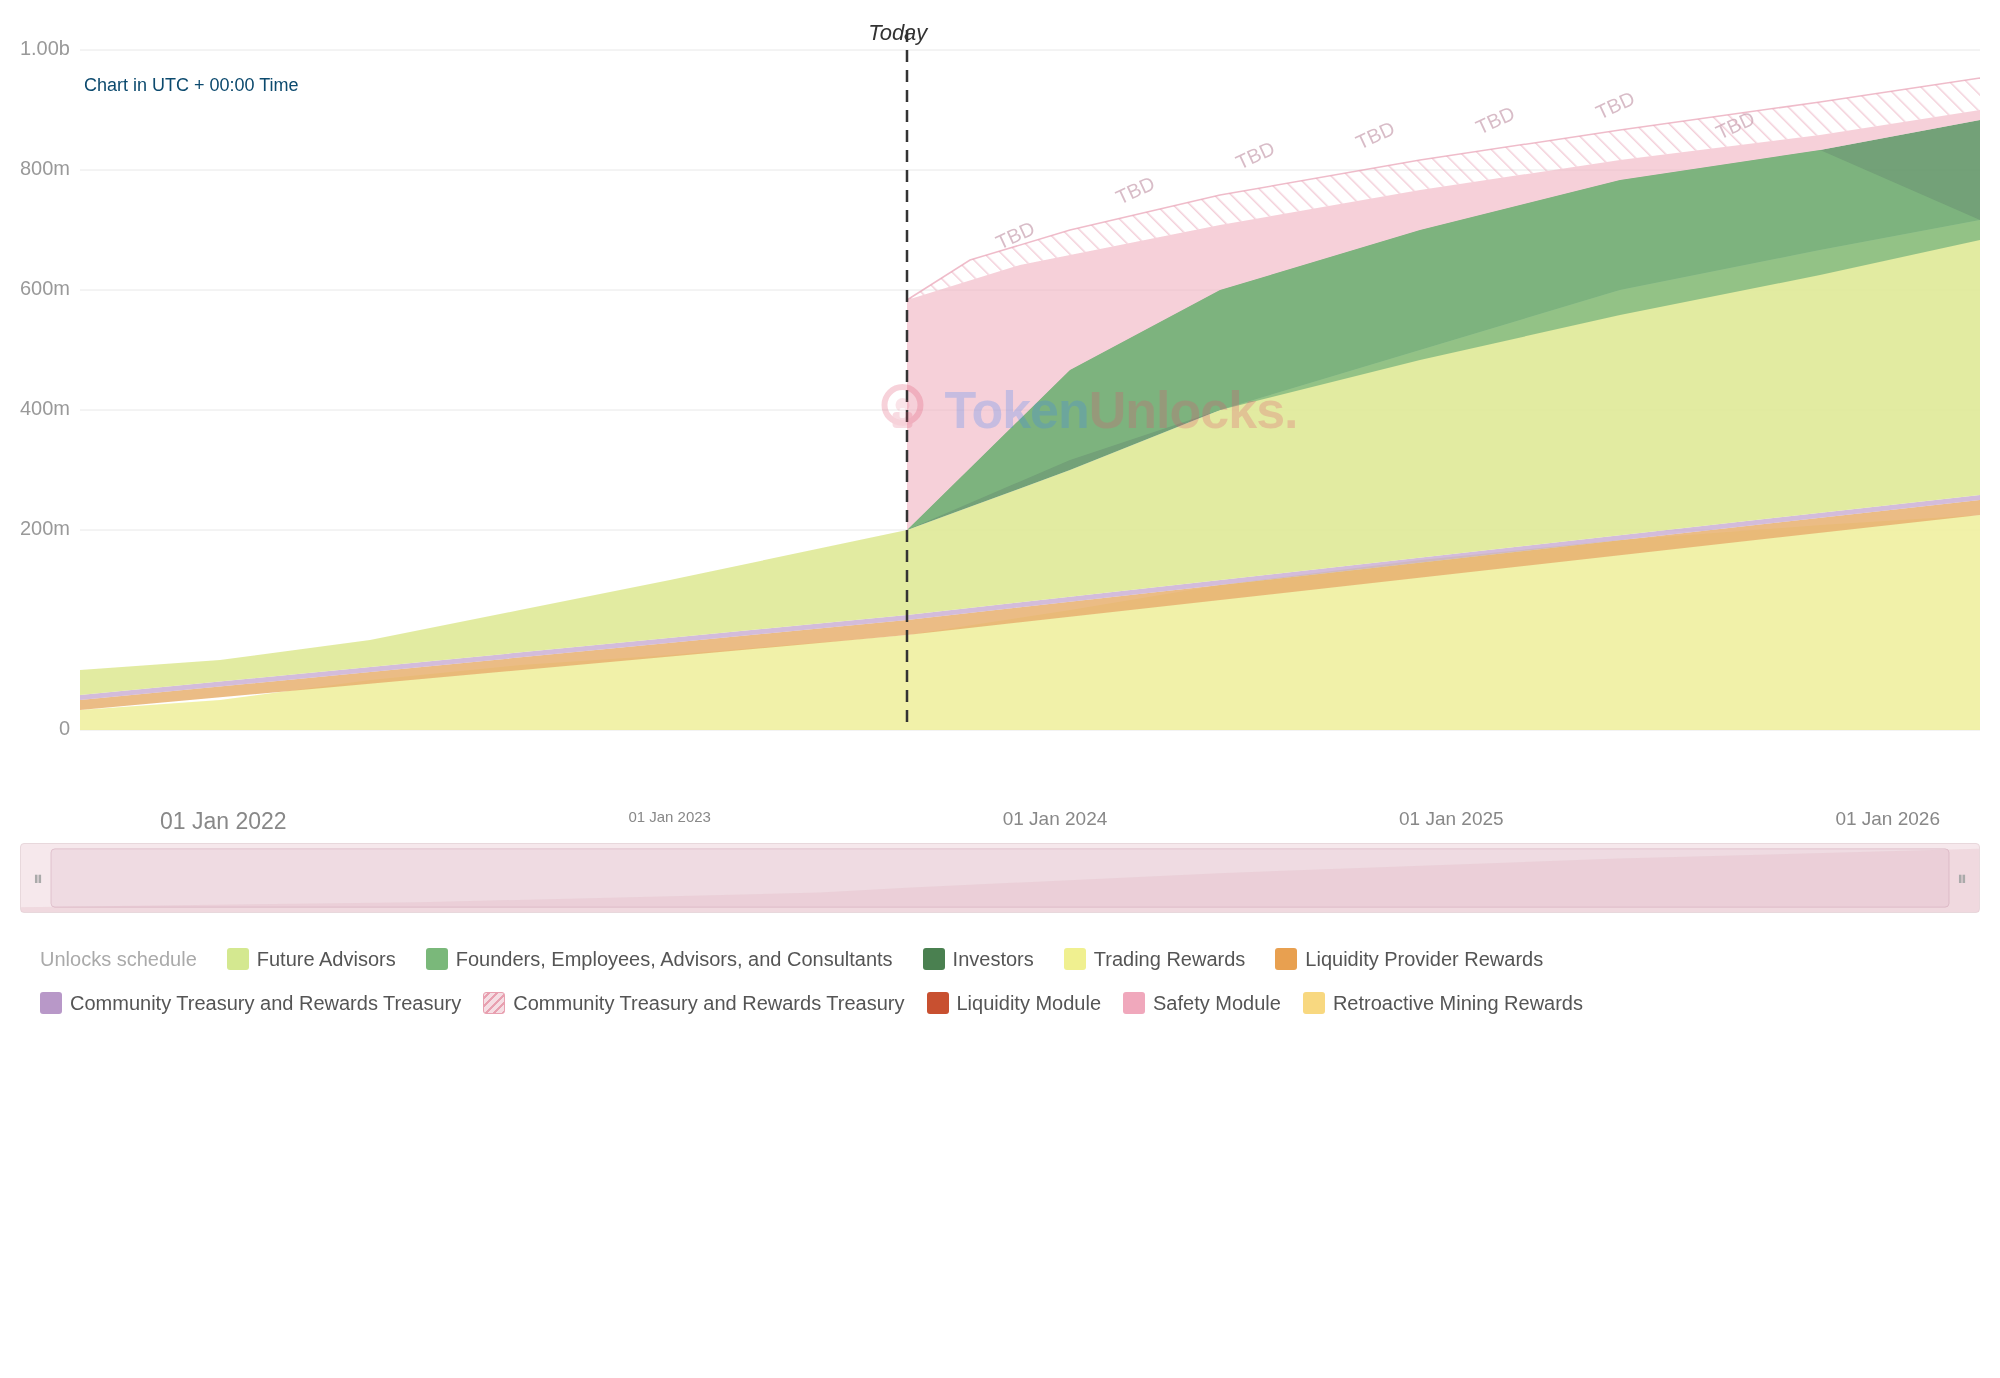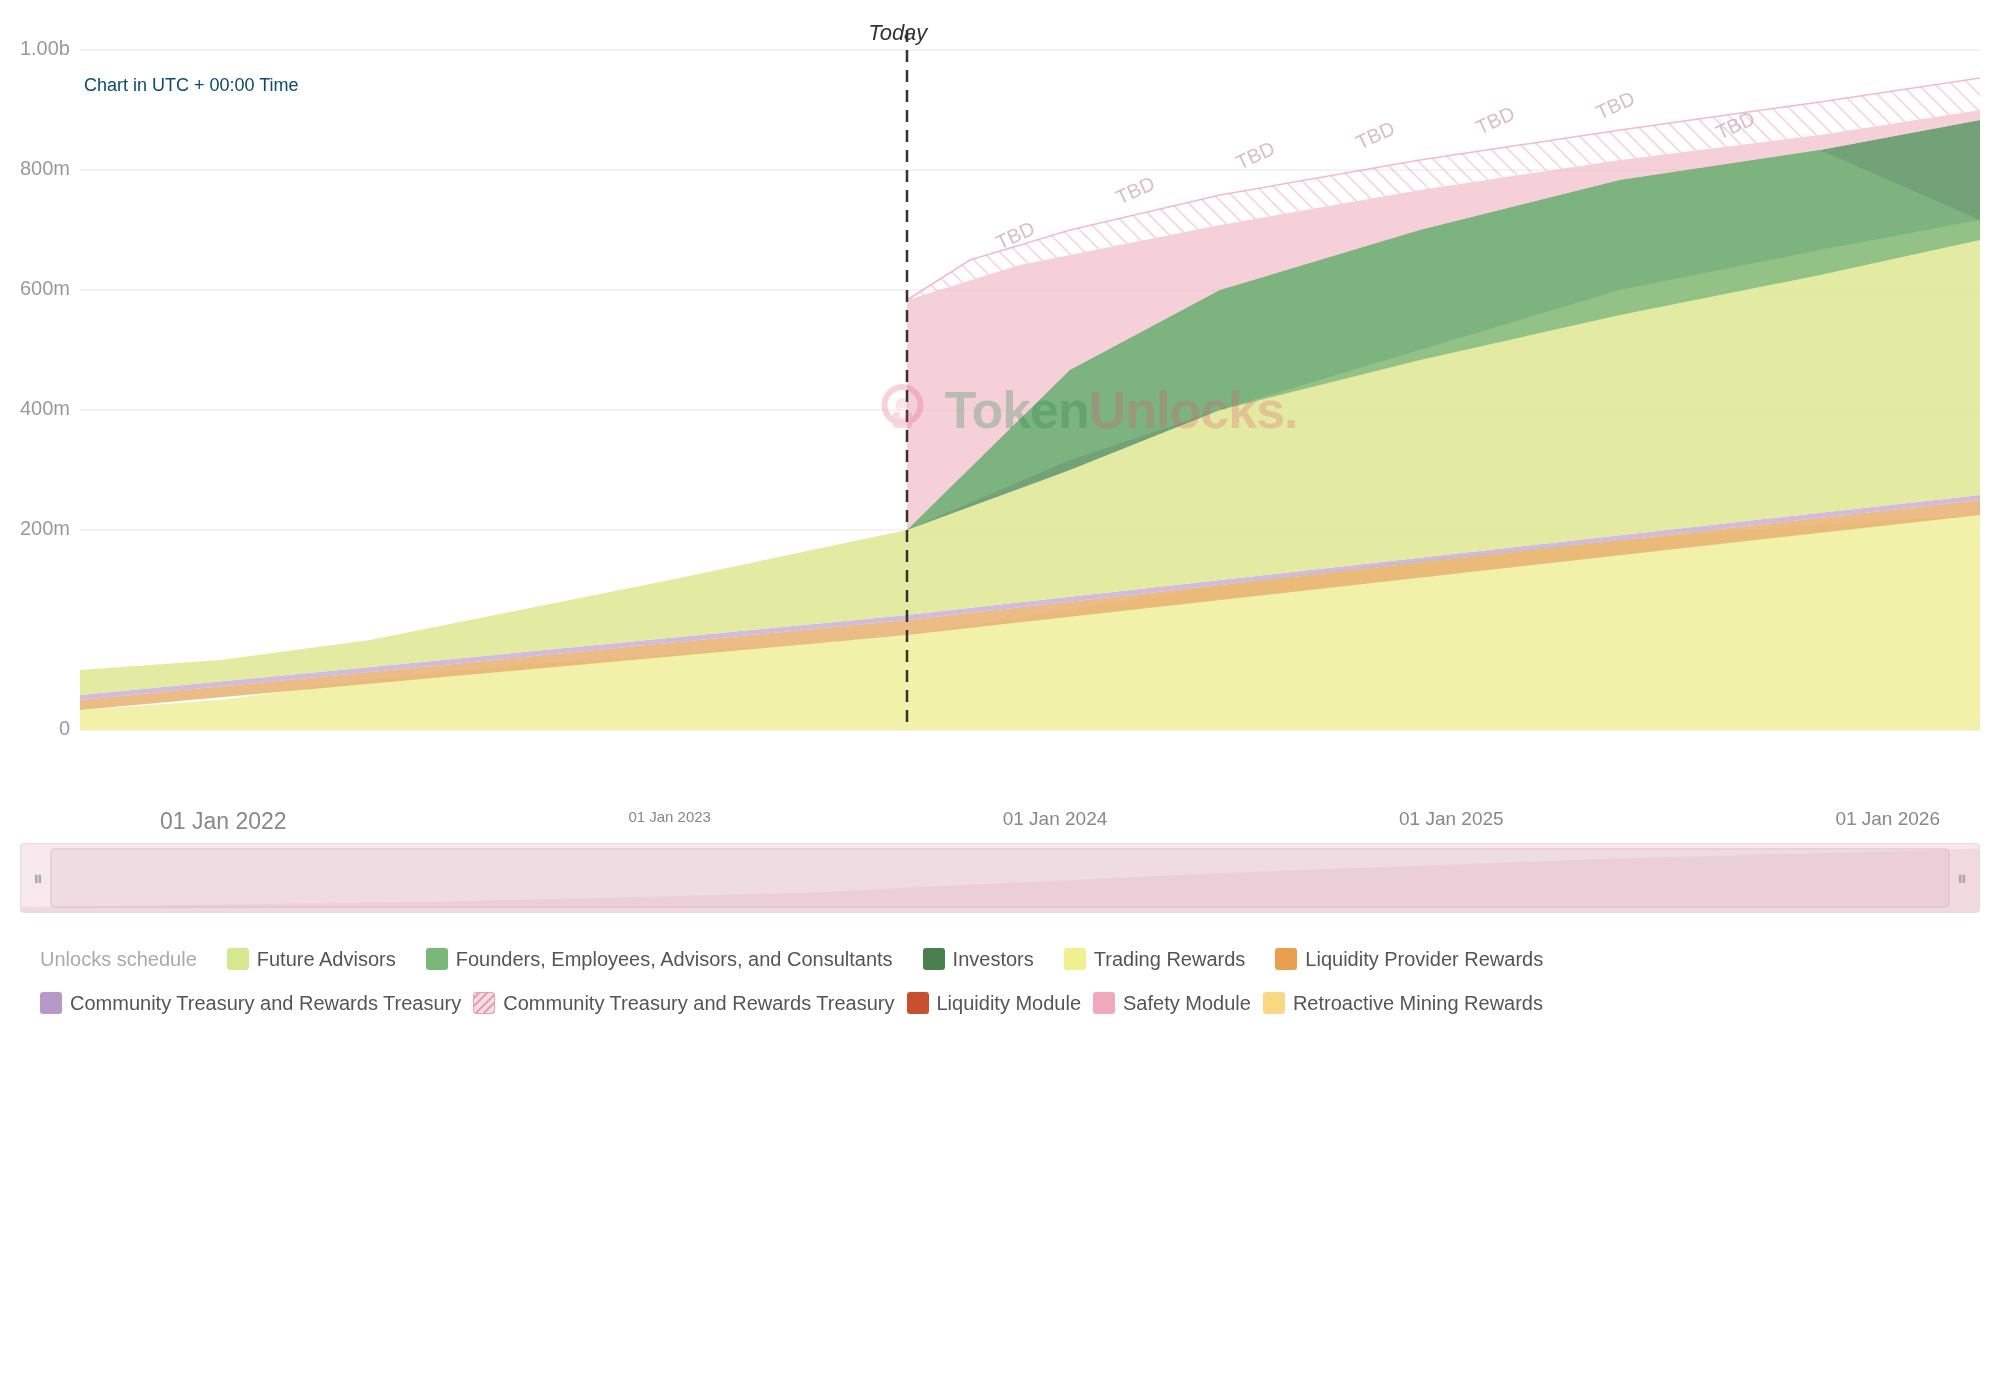--- a/index.html
+++ b/index.html
@@ -293,21 +293,21 @@
 
     
     <div class="tokenunlocks-watermark">
       <svg class="watermark-logo" viewBox="0 0 60 60" fill="none">
         <circle cx="30" cy="25" r="18" stroke="#e05070" stroke-width="6" fill="none"></circle>
         <rect x="20" y="32" width="20" height="16" rx="4" fill="#e05070" opacity="0.8"></rect>
         <circle cx="30" cy="25" r="7" fill="#e05070" opacity="0.6"></circle>
         <rect x="27" y="28" width="6" height="10" rx="2" fill="#fff" opacity="0.7"></rect>
       </svg>
       <div style="font-size: 52px; font-weight: 600; color: #333; letter-spacing: -1px;">
-        <span style="color: #15803d;">Token</span><span style="color: #e05070;">Unlocks.</span>
+        <span style="color: #3b82f6;">Token</span><span style="color: #e05070;">Unlocks.</span>
       </div>
     </div>
 
   </div>
 
   <div style="display: flex; padding: 8px 20px 8px 60px; justify-content: space-between; width: 100%;">
     <span style="font-size: 23px; color: #888; margin-left: 80px;">01 Jan 2022</span>
     <span style="font-size: 15px; color: #888; margin-left: 50px;">01 Jan 2023</span>
     <span style="font-size: 19px; color: #888;">01 Jan 2024</span>
     <span style="font-size: 19px; color: #888; margin-right: 40px;">01 Jan 2025</span>
@@ -347,21 +347,21 @@
     <div class="legend-item">
       <div class="legend-swatch" style="background: #f0f090;"></div>
       <span>Trading Rewards</span>
     </div>
 
     <div class="legend-item">
       <div class="legend-swatch" style="background: #e8a050;"></div>
       <span>Liquidity Provider Rewards</span>
     </div>
 
-    <div style="width: 100%; display: flex; flex-wrap: wrap; gap: 12px 12px; align-items: center;">
+    <div style="width: 100%; display: flex; flex-wrap: wrap; gap: 12px 22px; align-items: center;">
 
       <div class="legend-item">
         <div class="legend-swatch" style="background: #b898c8;"></div>
         <span>Community Treasury and Rewards Treasury</span>
       </div>
 
       <div class="legend-item">
         <div class="legend-swatch hatched"></div>
         <span>Community Treasury and Rewards Treasury</span>
       </div>

